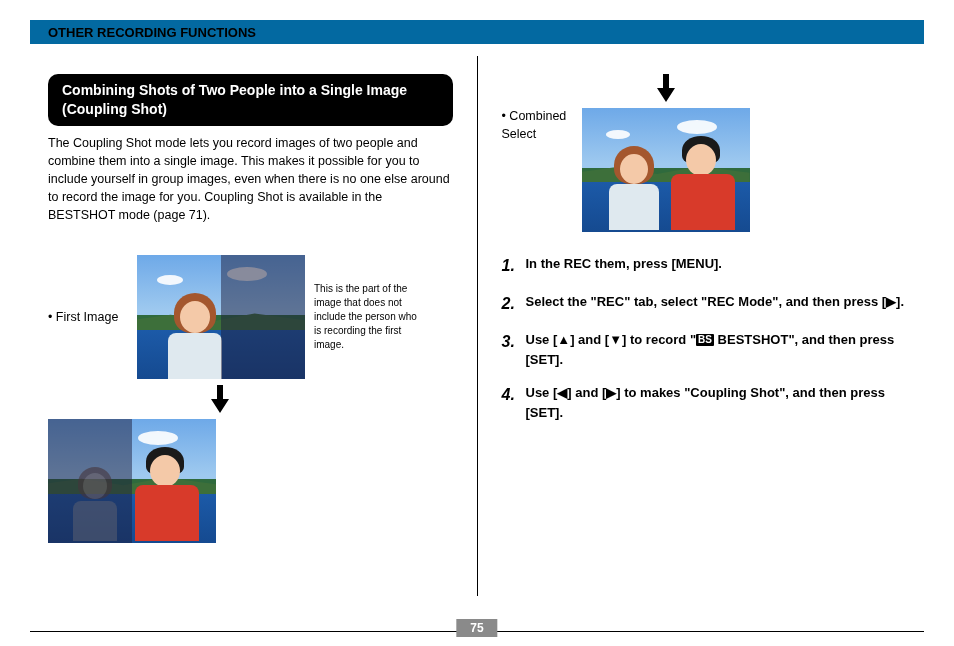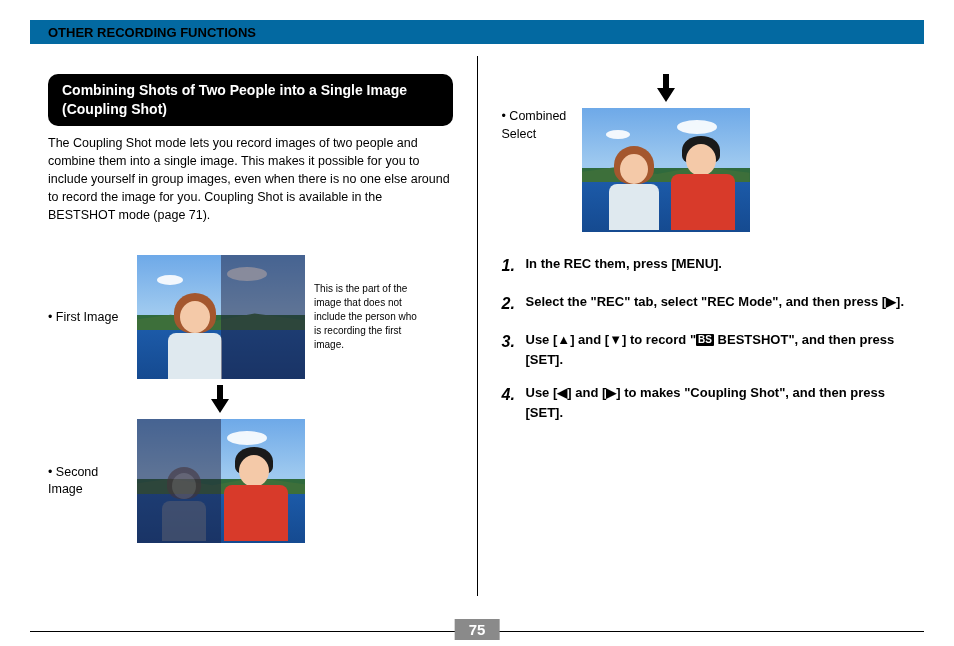--- a/index.html
+++ b/index.html
@@ -19,21 +19,21 @@
   .arrow-wrap { display: flex; justify-content: center; margin: 0 0 6px; }
   .arrow-wrap.left-col { width: 168px; margin-left: 88px; justify-content: center; }
   .arrow { width: 18px; height: 28px; }
   .steps { font-size: 13px; font-weight: bold; line-height: 1.5; }
   .steps li { margin-bottom: 14px; display: flex; gap: 8px; }
   .step-num { font-style: italic; font-size: 16px; font-weight: bold; flex-shrink: 0; width: 16px; }
   .step-text { flex: 1; }
   .bs-icon { display: inline-block; background: #000; color: #fff; font-size: 10px; font-weight: bold; padding: 1px 2px; line-height: 1; vertical-align: 1px; border-radius: 1px; }
   .footer { position: absolute; bottom: 14px; left: 30px; right: 30px; }
   .footer-line { border-top: 1px solid #000; margin-bottom: 0; }
-  .page-num { background: #8a8a8a; color: #fff; font-weight: bold; font-size: 15px; padding: 2px 14px; position: absolute; left: 50%; transform: translateX(-50%); top: -12px; }
+  .page-num { background: #8a8a8a; color: #fff; font-weight: bold; font-size: 12px; padding: 2px 14px; position: absolute; left: 50%; transform: translateX(-50%); top: -12px; }
   .right-top { display: flex; align-items: flex-start; gap: 10px; margin-bottom: 22px; }
   .right-top .fig-label { width: 70px; }
   .arrow-right-top { display: flex; justify-content: center; width: 168px; margin-left: 80px; margin-bottom: 6px; }
 
   
   .sky { position: absolute; inset: 0; background: linear-gradient(#6ea9e8 0%, #9ec9ef 45%, #9ec9ef 48%, #2f6a3d 48%, #2f6a3d 60%, #1a4a8e 60%, #1a4a8e 100%); }
   .hill { position: absolute; left: 0; right: 0; top: 46%; height: 18%; background: #3d6f3a; clip-path: polygon(0 30%, 20% 10%, 45% 40%, 70% 5%, 100% 35%, 100% 100%, 0 100%); }
   .sea { position: absolute; left:0; right:0; top:60%; bottom:0; background: linear-gradient(#1c5aa8, #154a90); }
   .cloud { position:absolute; background:#fff; border-radius:50%; opacity:0.9; }
   .person { position:absolute; bottom:0; }
@@ -72,21 +72,20 @@
         <div class="fig-caption">This is the part of the image that does not include the person who is recording the first image.</div>
       </div>
 
       <div class="arrow-wrap left-col">
         <svg class="arrow" viewBox="0 0 18 28">
             <path d="M6 0 h6 v14 h6 L9 28 L0 14 h6 Z" fill="#000"></path>
           </svg>
       </div>
 
       <div class="fig-row">
-        <div class="fig-label">• Second Image</div>
         <div class="fig-img">
           <div class="sky"></div>
           <div class="cloud" style="width:40px;height:14px;top:12px;left:90px;"></div>
           <div class="hill"></div>
           <div class="sea"></div>
 
           <div class="person" style="left:22px;width:50px;height:76px;opacity:0.6;">
             <div class="hair" style="width:34px;height:32px;background:#6b4a3a;left:8px;top:0;"></div>
             <div class="head" style="width:24px;height:26px;left:13px;top:6px;background:#b29a88;"></div>
             <div class="body" style="width:44px;height:40px;background:#8c9aa4;left:3px;top:34px;"></div>

